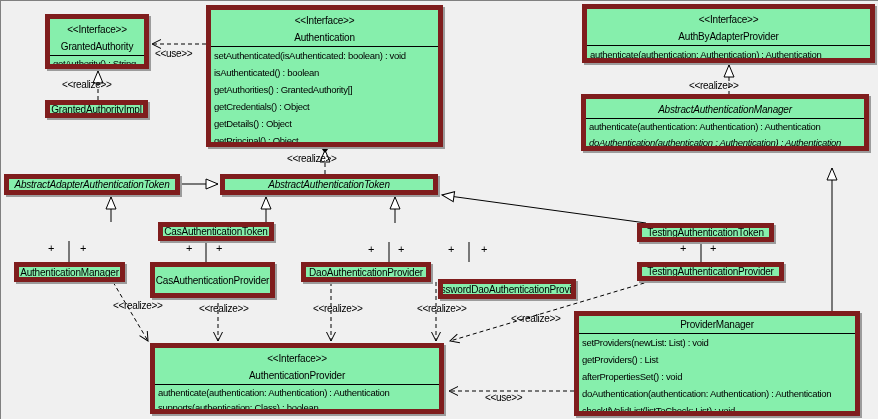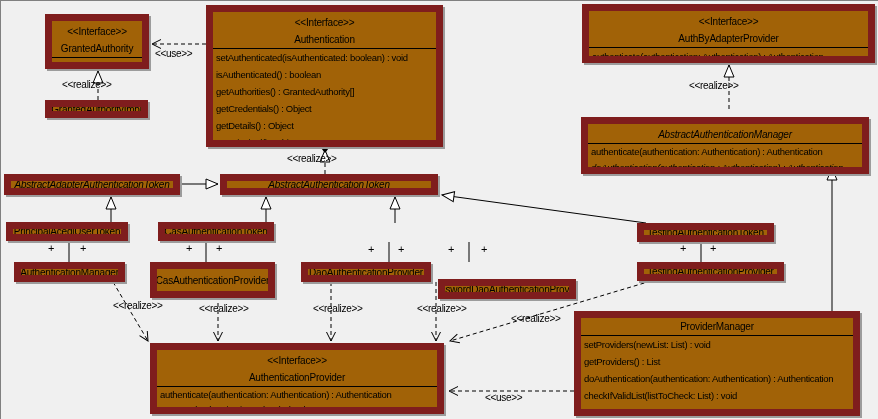--- a/index.html
+++ b/index.html
@@ -9,22 +9,22 @@
     background:#f0f0f0;
     border-top:1px solid #808080;
     border-left:1px solid #808080;
     box-sizing:border-box;
     font-family:"Liberation Sans","DejaVu Sans",sans-serif;
     overflow:hidden;
   }
   .box{
     position:absolute;
     box-sizing:border-box;
-    background:#a16207;
-    border:7px solid #7f1d1d;
+    background:#86efac;
+    border:5px solid #7f1d1d;
     box-shadow:2px 2px 0 #9c9c9c;
     overflow:hidden;
     font-size:10px;
     letter-spacing:-0.2px;
     color:#000;
   }
   .hdr{text-align:center;padding-top:2px;}
   .hdr .st{height:17px;line-height:17px;}
   .hdr .nm{height:17px;line-height:17px;}
   .hdr1 .nm{height:17px;line-height:17px;}
@@ -126,41 +126,38 @@
   <div class="box" style="left:581px;top:3px;width:293px;height:59px;">
     <div class="hdr">
       <div class="st">&lt;&lt;Interface&gt;&gt;</div>
       <div class="nm">AuthByAdapterProvider</div>
     </div>
     <div class="methods">
       <div class="m m18">authenticate(authentication: Authentication) : Authentication</div>
     </div>
   </div>
 
-  <div class="box" style="left:580px;top:116px;width:288px;height:57px;">
+  <div class="box" style="left:580px;top:93px;width:288px;height:57px;">
     <div class="hdr hdr1">
       <div class="nm it">AbstractAuthenticationManager</div>
     </div>
     <div class="methods">
       <div class="m m16">authenticate(authentication: Authentication) : Authentication</div>
       <div class="m m16 it">doAuthentication(authentication : Authentication) : Authentication</div>
     </div>
   </div>
 
   <div class="box" style="left:3px;top:173px;width:176px;height:21px;">
     <div class="nameonly it">AbstractAdapterAuthenticationToken</div>
   </div>
 
   <div class="box" style="left:219px;top:173px;width:218px;height:21px;">
     <div class="nameonly it">AbstractAuthenticationToken</div>
   </div>
 
-  <div class="box" style="left:5px;top:221px;width:122px;height:19px;">
-    <div class="nameonly">PrincipalAcegiUserToken</div>
-  </div>
 
   <div class="box" style="left:157px;top:221px;width:116px;height:19px;">
     <div class="nameonly">CasAuthenticationToken</div>
   </div>
 
 
   <div class="box" style="left:636px;top:222px;width:137px;height:19px;">
     <div class="nameonly">TestingAuthenticationToken</div>
   </div>
 
@@ -195,20 +192,21 @@
     </div>
   </div>
 
   <div class="box" style="left:573px;top:310px;width:286px;height:105px;">
     <div class="hdr hdr1">
       <div class="nm" style="height:15px;line-height:14px;text-align:center;">ProviderManager</div>
     </div>
     <div class="methods">
       <div class="m m17">setProviders(newList: List) : void</div>
       <div class="m m17">getProviders() : List</div>
+      <div class="m m17">afterPropertiesSet() : void</div>
       <div class="m m17">doAuthentication(authentication: Authentication) : Authentication</div>
       <div class="m m17">checkIfValidList(listToCheck: List) : void</div>
     </div>
   </div>
 
   <div class="lab" style="left:154px;top:47px;">&lt;&lt;use&gt;&gt;</div>
   <div class="lab" style="left:61px;top:78px;">&lt;&lt;realize&gt;&gt;</div>
   <div class="lab" style="left:286px;top:152px;">&lt;&lt;realize&gt;&gt;</div>
   <div class="lab" style="left:688px;top:79px;">&lt;&lt;realize&gt;&gt;</div>
   <div class="lab" style="left:112px;top:299px;">&lt;&lt;realize&gt;&gt;</div>

